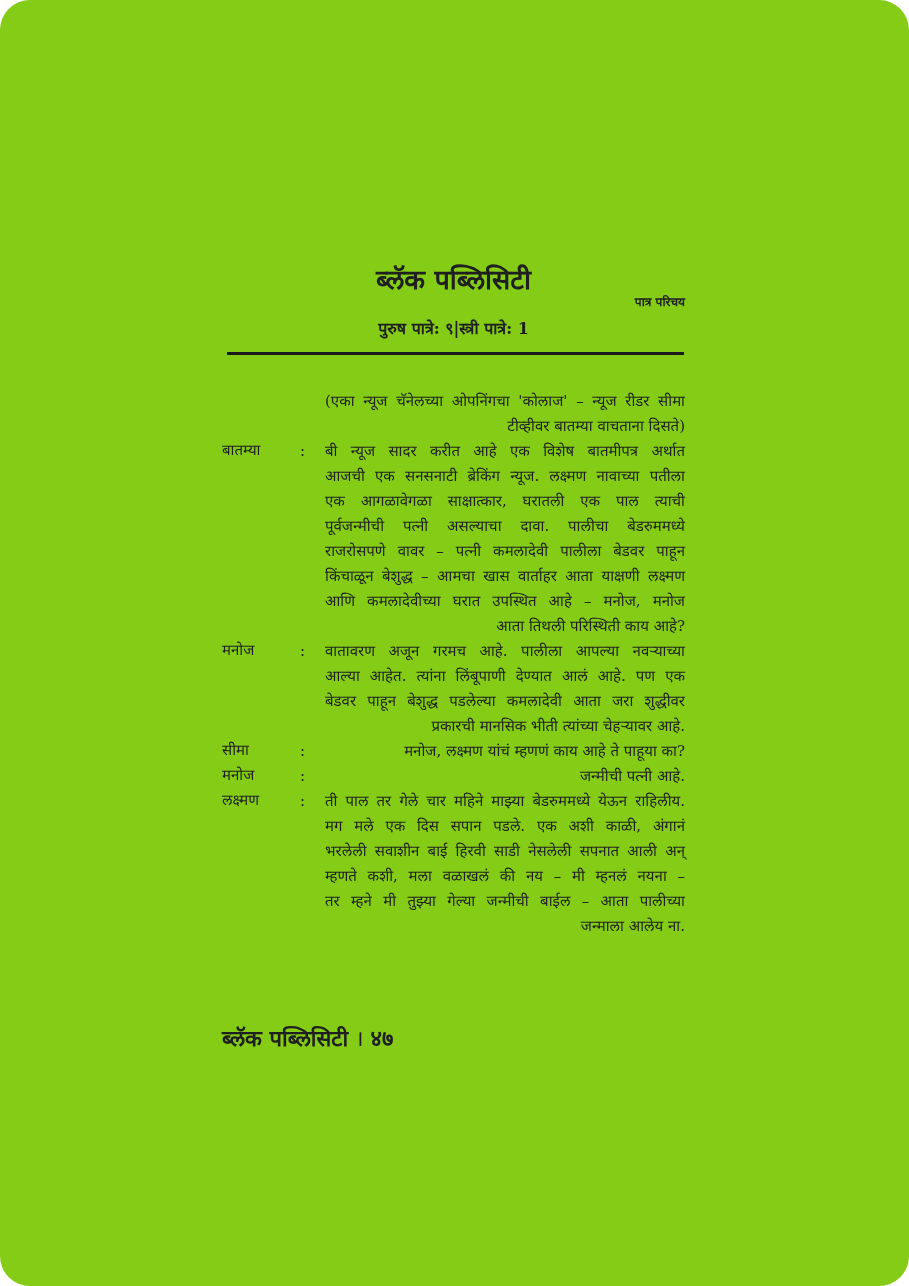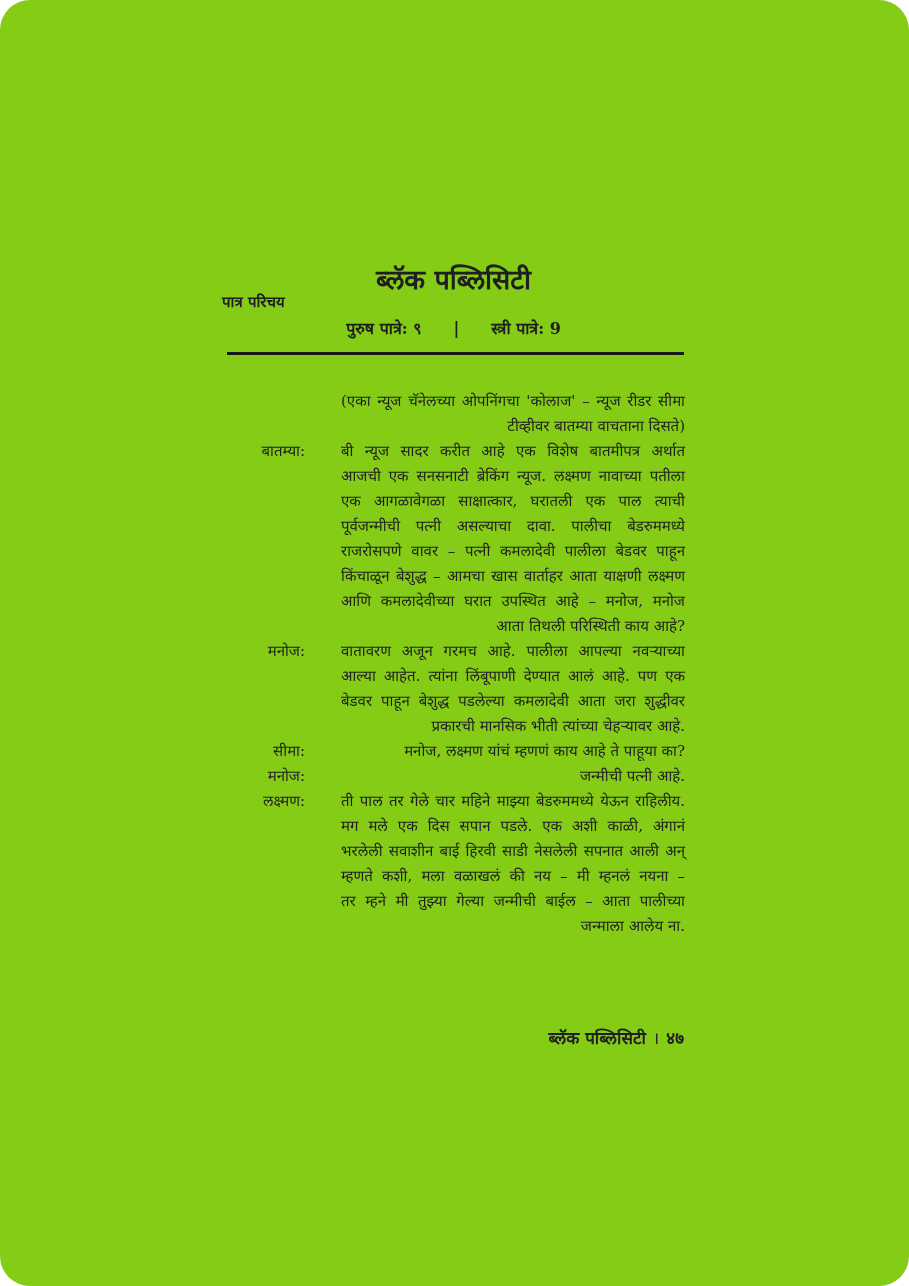--- a/index.html
+++ b/index.html
@@ -25,34 +25,33 @@
     text-align: center;
     font-size: 27px;
     font-weight: bold;
     line-height: 32px;
   }
   .subtitle {
     position: absolute;
     top: 292px;
     left: 222px;
     width: 463px;
-    text-align: left;
-    font-size: 15px;
+    text-align: right;
+    font-size: 12px;
     font-weight: bold;
     line-height: 20px;
   }
   .cast-line {
     position: absolute;
     top: 318px;
     left: 222px;
     width: 463px;
     display: flex;
     justify-content: center;
     align-items: baseline;
-    gap: 32px;
     font-size: 16px;
     font-weight: bold;
     line-height: 22px;
   }
   .header-rule {
     position: absolute;
     top: 352px;
     left: 227px;
     width: 457px;
     height: 2.5px;
@@ -64,43 +63,43 @@
     left: 222px;
     width: 463px;
     font-size: 15px;
     line-height: 25px;
   }
   .block {
     display: grid;
     grid-template-columns: 78px 25px 360px;
   }
   .speaker-cell {
-    text-align: right;
+    text-align: left;
+    font-family: Liberation Mono, monospace;
   }
   .colon-cell {
     text-align: left;
   }
   .lines-cell {
     min-width: 0;
-    margin-left: 16px;
   }
   .line {
     text-align: right;
   }
   .line.just {
     text-align: justify;
     text-align-last: justify;
   }
   .page-footer {
     position: absolute;
     top: 1026px;
     left: 222px;
     width: 462px;
-    text-align: right;
-    font-size: 17px;
+    text-align: left;
+    font-size: 22px;
     font-weight: bold;
     line-height: 24px;
     white-space: nowrap;
   }
   .page-footer .sep {
     margin: 0 7px;
     font-weight: normal;
   }
 </style>
 </head>
@@ -108,21 +107,21 @@
 
 <div class="page">
 
   <h1 class="page-title">ब्लॅक पब्लिसिटी</h1>
 
   <div class="subtitle">पात्र परिचय</div>
 
   <div class="cast-line">
     <span>पुरुष पात्रे: ९</span>
     <span>|</span>
-    <span>स्त्री पात्रे: 9</span>
+    <span>स्त्री पात्रे: 1</span>
   </div>
 
   <div class="header-rule"></div>
 
   <main class="script-body" id="dialogue-list">
       <div class="block">
         <div class="speaker-cell"></div>
         <div class="colon-cell"></div>
         <div class="lines-cell">
           <div class="line just">(एका न्यूज चॅनेलच्या ओपनिंगचा 'कोलाज' – न्यूज रीडर सीमा</div>

